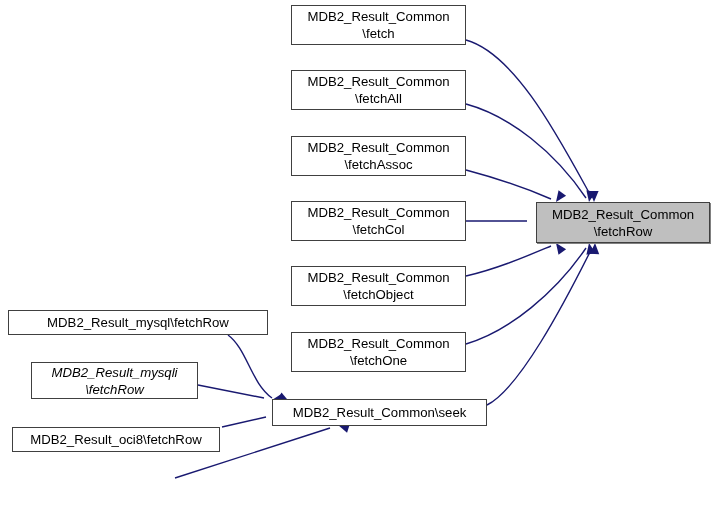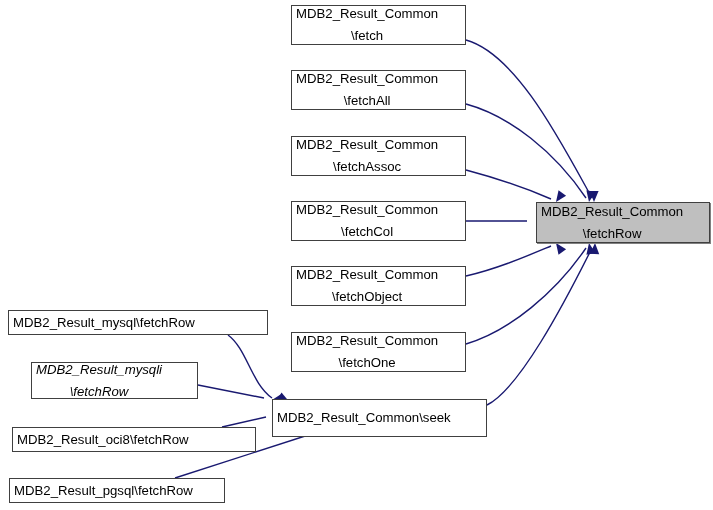--- a/index.html
+++ b/index.html
@@ -23,26 +23,27 @@
     top: 0;
     width: 713px;
     height: 510px;
     pointer-events: none;
   }
   .node {
     position: absolute;
     box-sizing: border-box;
     display: flex;
     align-items: center;
+    justify-content: center;
     text-align: center;
     background: #ffffff;
     border: 1px solid #404040;
     color: #000000;
     font-size: 13.2px;
-    line-height: 22px;
+    line-height: 17px;
     letter-spacing: 0px;
     white-space: pre-line;
     z-index: 2;
   }
   .node.current {
     background: #bfbfbf;
     border: 1px solid #404040;
     box-shadow: 1px 1px 0 0 #808080;
   }
   .node-label {
@@ -88,16 +89,15 @@
 \fetchCol</span></div>
     <div class="node" style="left: 291px; top: 266px; width: 175px; height: 40px;"><span class="node-label">MDB2_Result_Common
 \fetchObject</span></div>
     <div class="node" style="left: 291px; top: 332px; width: 175px; height: 40px;"><span class="node-label">MDB2_Result_Common
 \fetchOne</span></div>
     <div class="node current" style="left: 536px; top: 202px; width: 174px; height: 41px;"><span class="node-label">MDB2_Result_Common
 \fetchRow</span></div>
     <div class="node" style="left: 8px; top: 310px; width: 260px; height: 25px;"><span class="node-label">MDB2_Result_mysql\fetchRow</span></div>
     <div class="node" style="left: 31px; top: 362px; width: 167px; height: 37px; font-style: italic;"><span class="node-label">MDB2_Result_mysqli
 \fetchRow</span></div>
-    <div class="node" style="left: 272px; top: 399px; width: 215px; height: 38px;"><span class="node-label">MDB2_Result_Common\seek</span></div>
-    <div class="node" style="left: 12px; top: 427px; width: 244px; height: 25px;"><span class="node-label">MDB2_Result_oci8\fetchRow</span></div>
-    <div class="node" style="left: 9px; top: 478px; width: 216px; height: 25px;"><span class="node-label">MDB2_Result_pgsql\fetchRow</span></div>
+    <div class="node" style="left: 272px; top: 399px; width: 215px; height: 27px;"><span class="node-label">MDB2_Result_Common\seek</span></div>
+    <div class="node" style="left: 12px; top: 427px; width: 208px; height: 25px;"><span class="node-label">MDB2_Result_oci8\fetchRow</span></div>
   </div>
 
 </body></html>

